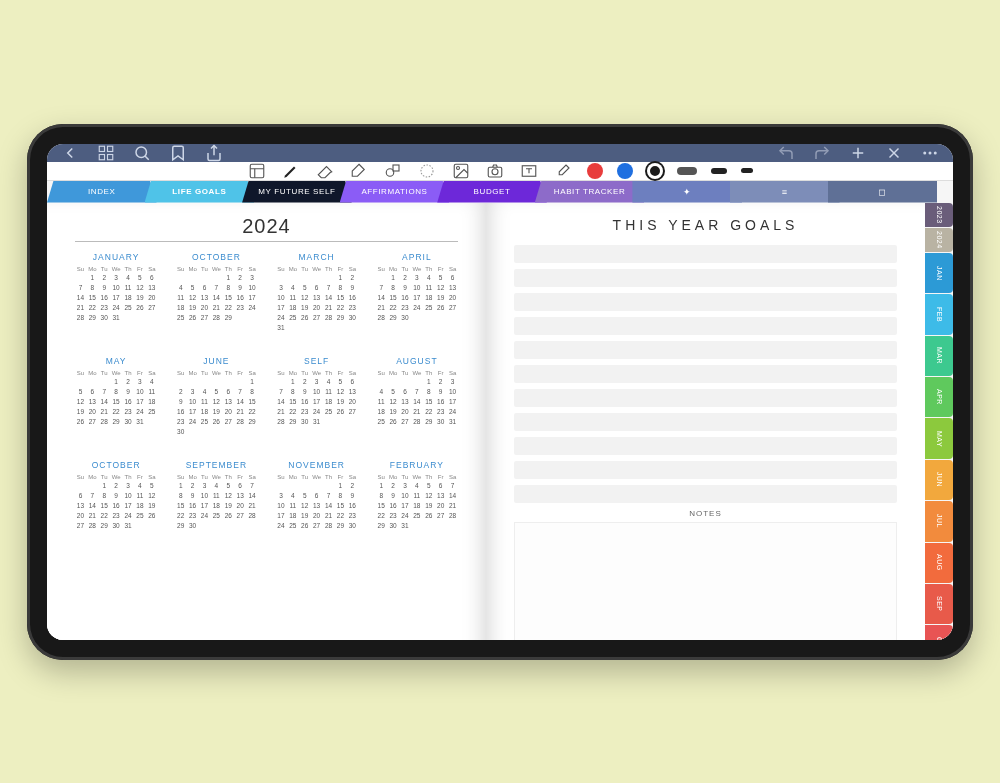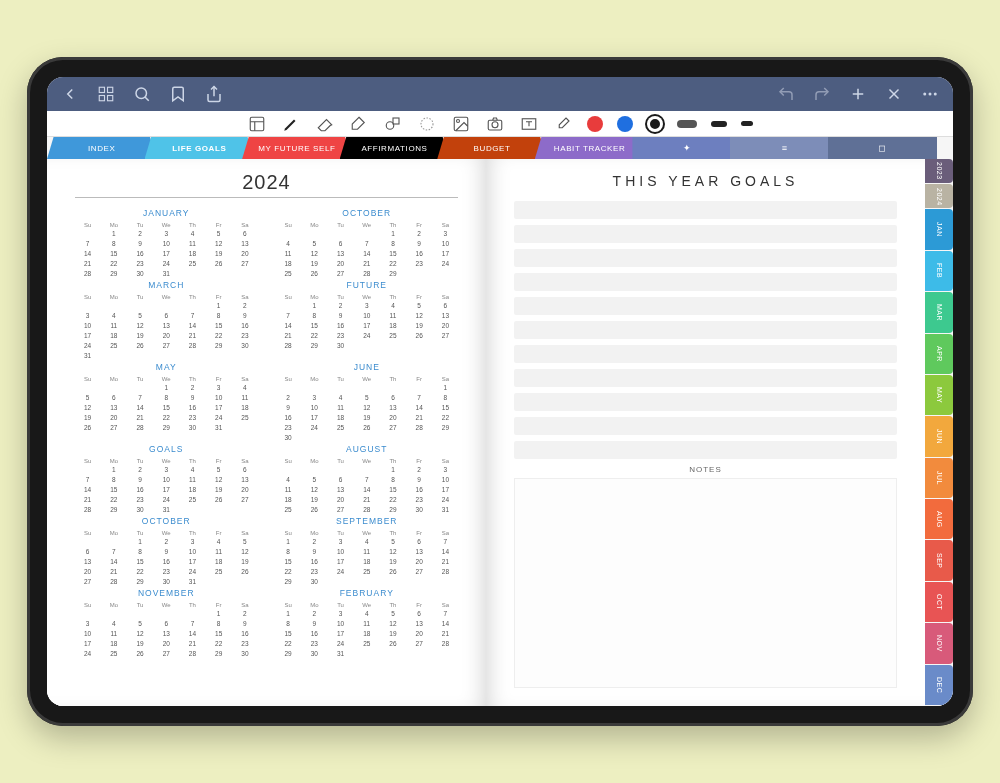--- a/index.html
+++ b/index.html
@@ -1,17 +1,17 @@
 <!DOCTYPE html>
 <html><head>
 <meta charset="utf-8">
 <style>
 * { margin:0; padding:0; box-sizing:border-box; }
 body { background:#edefc1; font-family:-apple-system,Helvetica,Arial,sans-serif; display:flex; justify-content:center; align-items:center; min-height:783px; overflow:hidden; }
-.tablet { width:946px; height:669px; background:#181818; border-radius:36px; padding:20px; box-shadow:0 12px 30px rgba(0,0,0,.25), inset 0 0 0 3px #3a3a3a; position:relative; }
+.tablet { width:946px; height:536px; background:#181818; border-radius:36px; padding:20px; box-shadow:0 12px 30px rgba(0,0,0,.25), inset 0 0 0 3px #3a3a3a; position:relative; }
 .screen { width:100%; height:100%; background:#fff; border-radius:16px; overflow:hidden; display:flex; flex-direction:column; }
 .topbar { height:46px; background:#4d5d80; display:flex; align-items:center; padding:0 14px; color:#dce4f2; }
 .topbar .l, .topbar .r { display:flex; gap:18px; align-items:center; }
 .topbar .r { margin-left:auto; }
 .tb-ic { width:18px; height:18px; opacity:.9; cursor:pointer; }
 .toolbar { height:34px; background:#fff; border-bottom:1px solid #ddd; display:flex; align-items:center; justify-content:center; gap:14px; }
 .tl-ic { width:20px; height:18px; display:flex; align-items:center; justify-content:center; }
 .dot { width:16px; height:16px; border-radius:50%; }
 .dot.r { background:#e83c3c; }
 .dot.b { background:#1f6fe0; }
@@ -23,21 +23,21 @@
 .content { flex:1; display:flex; position:relative; background:#f6f6f6;}
 .tabs-top{ position:absolute; top:0; left:0; right:28px; height:22px; display:flex; z-index:5;}
 .tab-t{ flex:1; margin-right:-12px; position:relative; display:flex; align-items:center; justify-content:center; font-size:8px; letter-spacing:.6px; color:#fff; font-weight:500; clip-path:polygon(6% 0,94% 0,100% 100%,0 100%); cursor:pointer;}
 .tab-mini{ width:28px; font-size:9px; clip-path:polygon(0 0,100% 0,100% 100%,0 100%);}
 .pages{ flex:1; display:flex; padding-top:22px; margin-right:28px;}
 .page{ flex:1; background:#fff; padding:12px 28px 18px; position:relative;}
 .page.l{ box-shadow:inset -14px 0 22px -12px rgba(0,0,0,.18);}
 .page.rp{ box-shadow:inset 14px 0 22px -12px rgba(0,0,0,.18);}
 .yrtitle{ font-size:20px; letter-spacing:1px; color:#333; text-align:center; padding-bottom:3px; border-bottom:1px solid #bbb; margin-bottom:10px;}
 .goals-title{ font-size:14px; letter-spacing:4px; color:#333; text-align:center; padding-top:2px; padding-bottom:2px;}
-.cal-grid{ display:grid; grid-template-columns:1fr 1fr; gap:2px 18px; }
+.cal-grid{ display:grid; grid-template-columns:1fr 1fr 1fr 1fr; gap:24px 18px; }
 .month{}
 .mname{ font-size:8.5px; color:#3a8bce; letter-spacing:1px; text-align:center; margin-bottom:4px; font-weight:500;}
 .mcell{ display:grid; grid-template-columns:repeat(7,1fr); gap:1px; text-align:center;}
 .mhd{ font-size:6px; color:#888; }
 .mdy{ font-size:6.5px; color:#555; height:9px; display:flex; align-items:center; justify-content:center;}
 .goal-lines{ margin-top:10px; }
 .gl{ height:18px; background:#f2f2f2; margin-bottom:6px; border-radius:2px; }
 .notes-box{ margin-top:2px; }
 .notes-hd{ font-size:8px; color:#666; text-align:center; letter-spacing:1px; margin-bottom:4px;}
 .notes-grid{ height:210px; background:#fdfdfd; border:1px solid #eee; background-image:radial-gradient(#ddd .6px, transparent .6px); background-size:10px 10px;}
@@ -185,23 +185,23 @@
    <span class="dot k"></span>
    <span class="stroke s1"></span>
    <span class="stroke s2"></span>
    <span class="stroke s3"></span>
   </div>
 
   <div class="content">
    <div class="tabs-top" id="top-tabs">
           <div class="tab-t" style="background: rgb(63, 152, 218);">INDEX</div>
           <div class="tab-t" style="background: rgb(79, 195, 232); font-weight: bold;">LIFE GOALS</div>
-          <div class="tab-t" style="background: #ef4444;">MY FUTURE SELF</div>
-          <div class="tab-t" style="background: #000000; text-align: center;">AFFIRMATIONS</div>
-          <div class="tab-t" style="background: #c2410c;">BUDGET</div>
+          <div class="tab-t" style="background: #0f172a;">MY FUTURE SELF</div>
+          <div class="tab-t" style="background: #8b5cf6; text-align: center;">AFFIRMATIONS</div>
+          <div class="tab-t" style="background: #6d28d9;">BUDGET</div>
           <div class="tab-t" style="background: rgb(141, 107, 201);">HABIT TRACKER</div>
           <div class="tab-t tab-mini" style="background: rgb(109, 127, 191);">✦</div>
           <div class="tab-t tab-mini" style="background: rgb(125, 141, 184);">≡</div>
           <div class="tab-t tab-mini" style="background: rgb(95, 112, 150);">◻</div>
         </div>
 
    <div class="pages">
     <div class="page l">
      <div class="yrtitle">2024</div>
      <div class="cal-grid" id="cal-grid">
@@ -336,21 +336,21 @@
                   <div class="mdy">25</div>
                   <div class="mdy">26</div>
                   <div class="mdy">27</div>
                   <div class="mdy">28</div>
                   <div class="mdy">29</div>
                   <div class="mdy">30</div>
                   <div class="mdy">31</div>
                 </div>
               </div>
               <div class="month">
-                <div class="mname">FUTURE</div>
+                <div class="mname">APRIL</div>
                 <div class="mcell">
                   <div class="mhd">Su</div>
                   <div class="mhd">Mo</div>
                   <div class="mhd">Tu</div>
                   <div class="mhd">We</div>
                   <div class="mhd">Th</div>
                   <div class="mhd">Fr</div>
                   <div class="mhd">Sa</div>
                   <div class="mdy"></div>
                   <div class="mdy">1</div>
@@ -473,21 +473,21 @@
                   <div class="mdy">24</div>
                   <div class="mdy">25</div>
                   <div class="mdy">26</div>
                   <div class="mdy">27</div>
                   <div class="mdy">28</div>
                   <div class="mdy">29</div>
                   <div class="mdy">30</div>
                 </div>
               </div>
               <div class="month">
-                <div class="mname">GOALS</div>
+                <div class="mname">SELF</div>
                 <div class="mcell">
                   <div class="mhd">Su</div>
                   <div class="mhd">Mo</div>
                   <div class="mhd">Tu</div>
                   <div class="mhd">We</div>
                   <div class="mhd">Th</div>
                   <div class="mhd">Fr</div>
                   <div class="mhd">Sa</div>
                   <div class="mdy"></div>
                   <div class="mdy">1</div>

